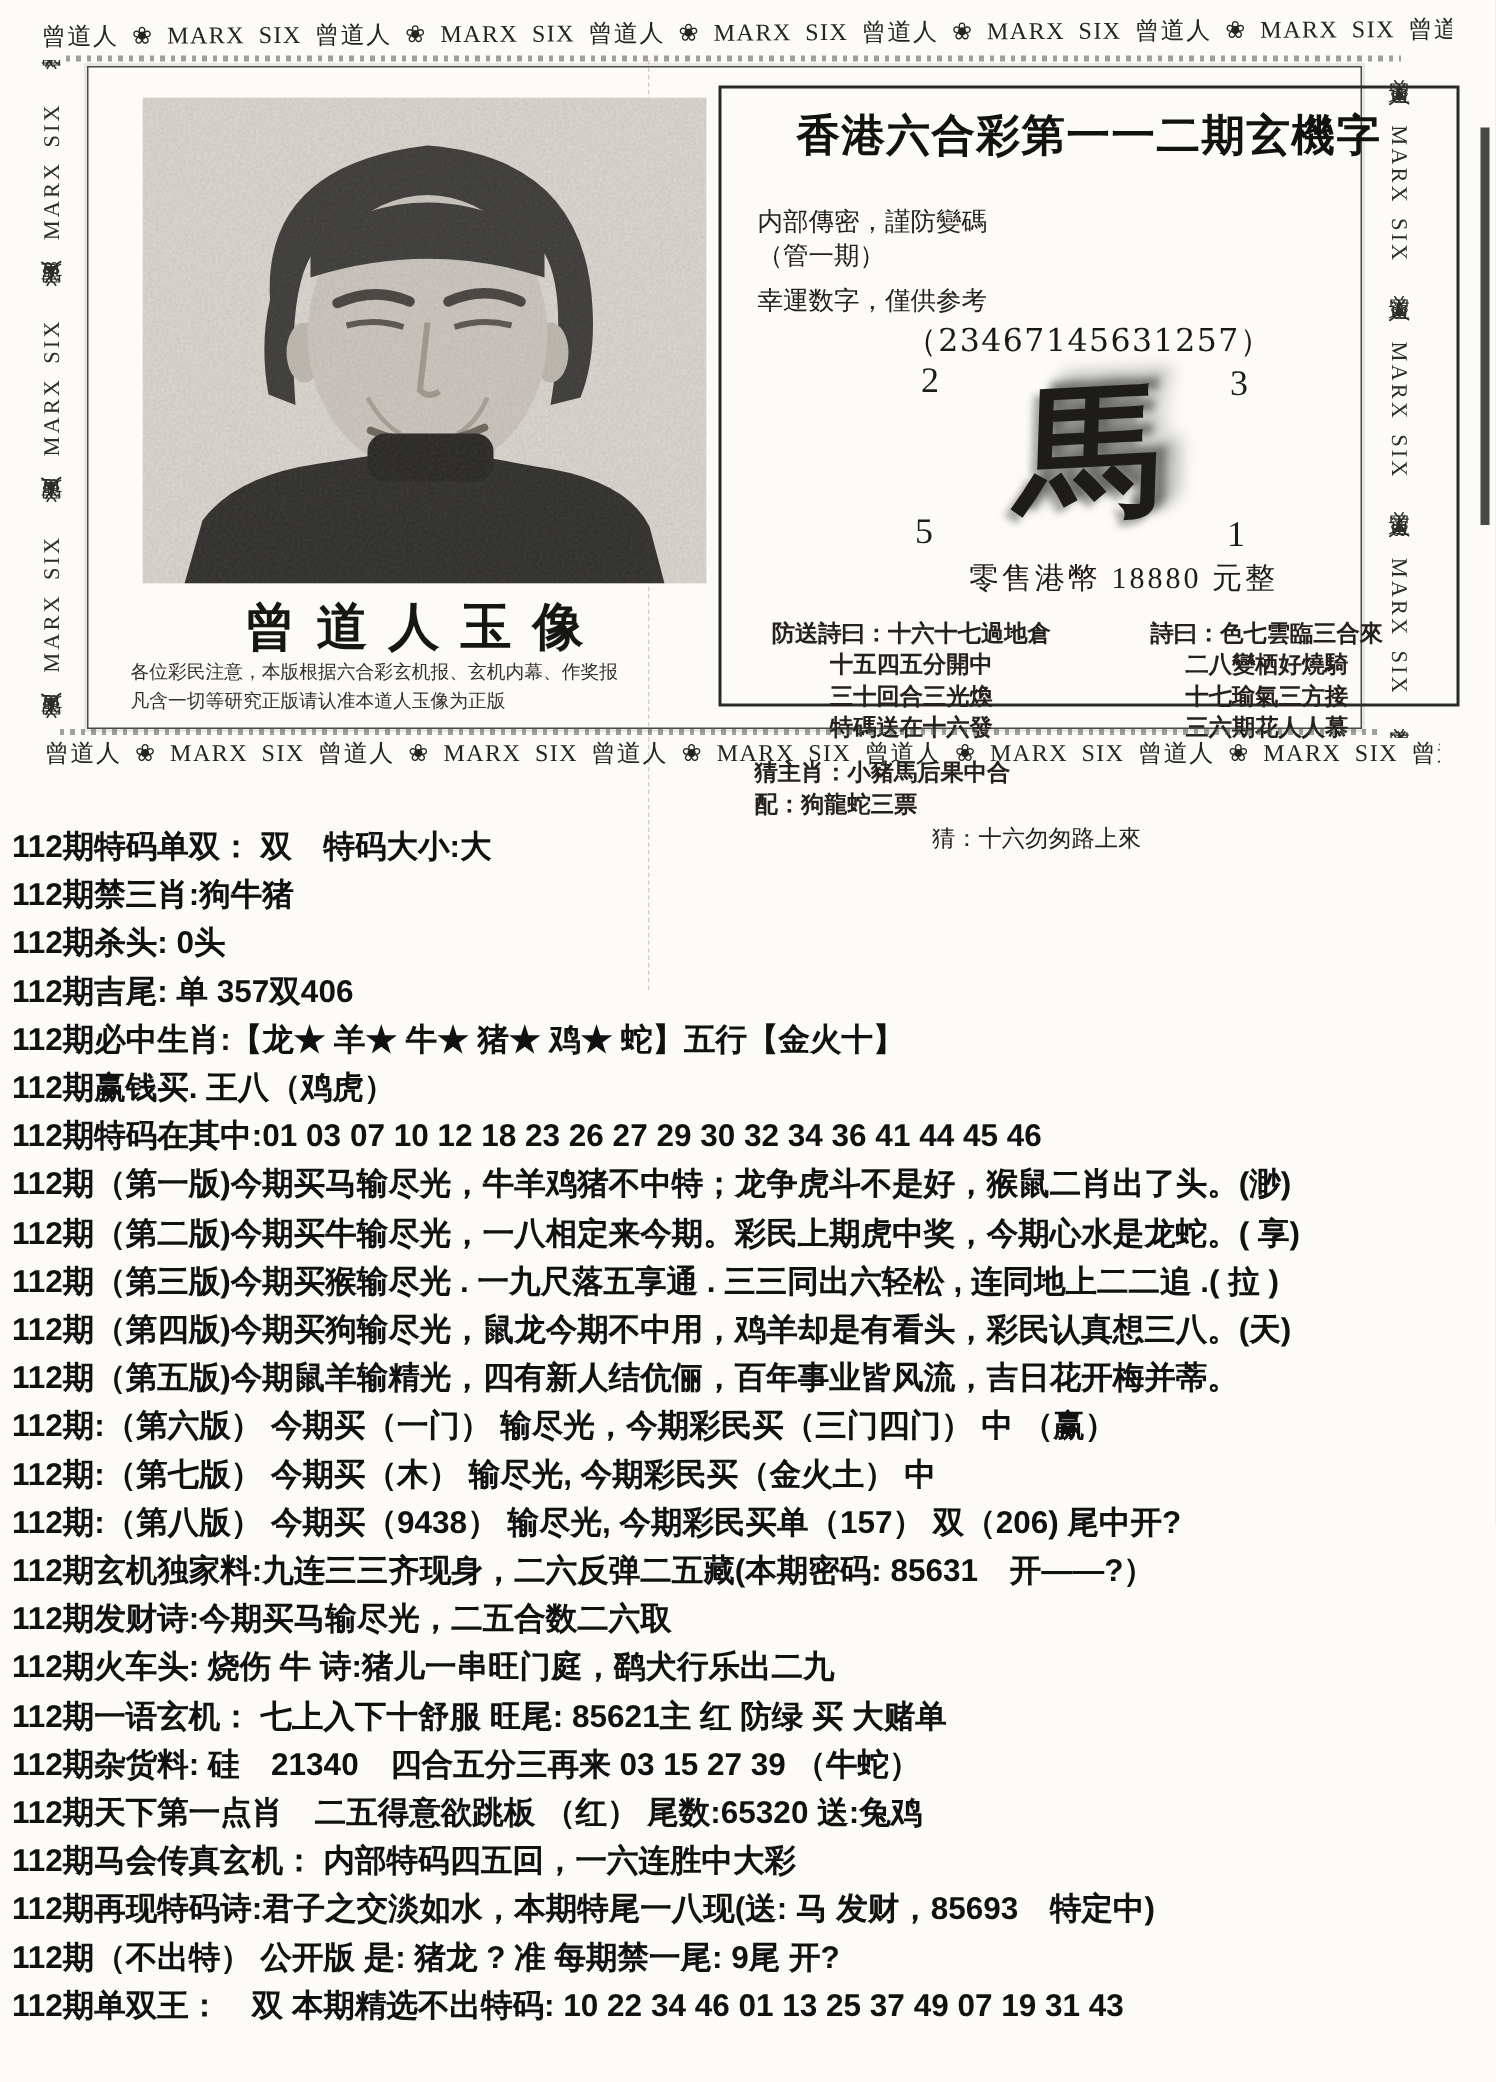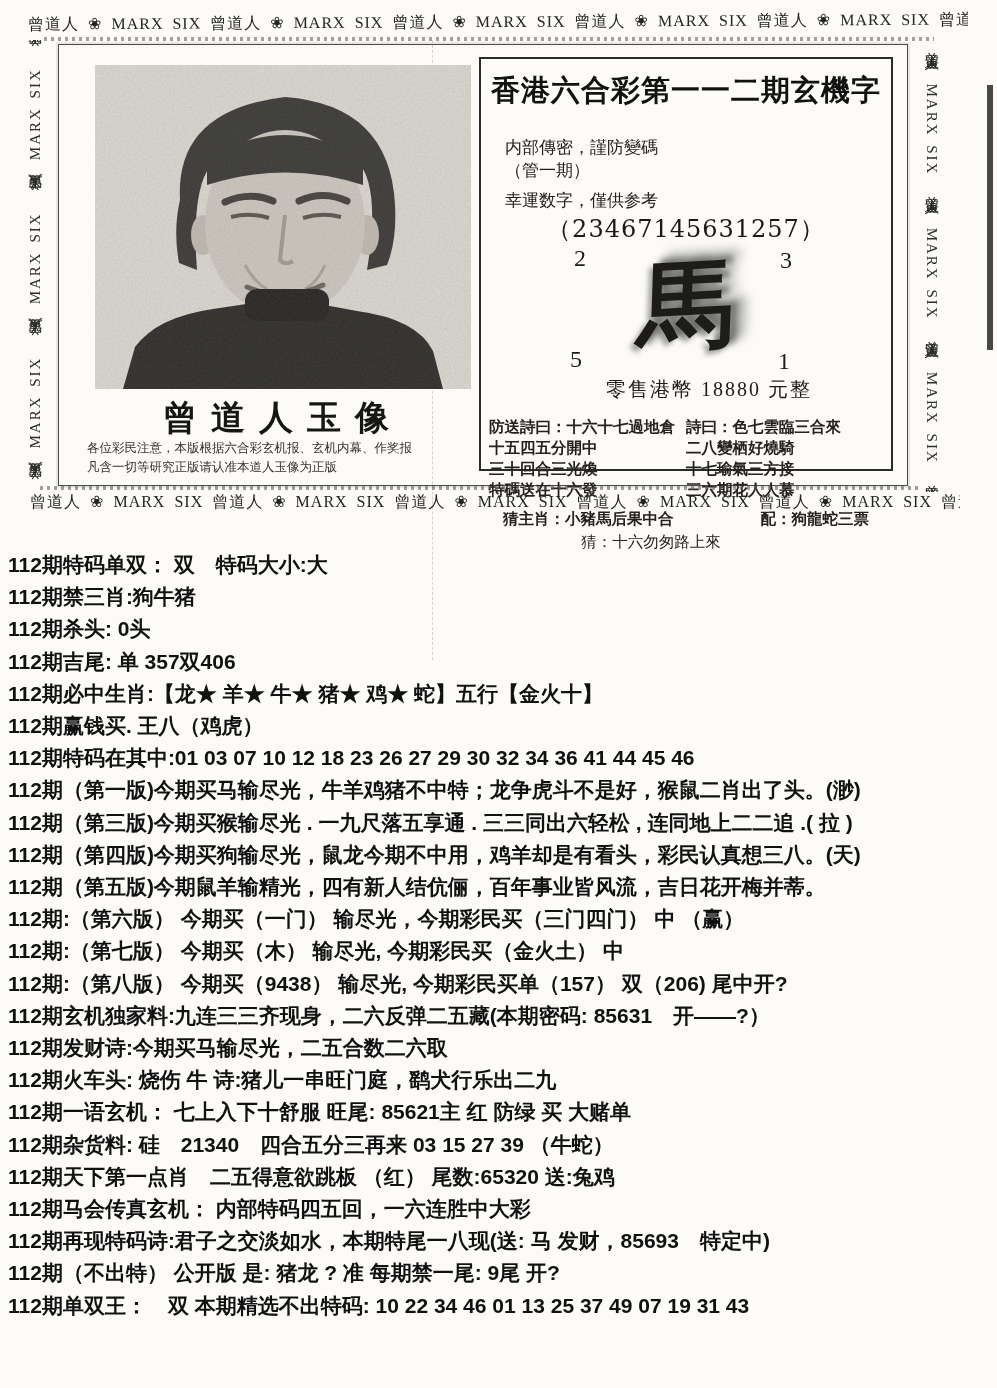--- a/index.html
+++ b/index.html
@@ -33,45 +33,45 @@
   .photo-wrap{position:absolute;left:36px;top:20px;width:376px;height:324px;}
   .photo-wrap svg{width:100%;height:100%;display:block;}
 
   .caption{position:absolute;left:36px;top:350px;width:376px;text-align:center;
            font-family:"Liberation Serif",serif;font-size:34px;font-weight:bold;
            letter-spacing:14px;white-space:nowrap;color:#161614;}
   .notes{position:absolute;left:28px;top:394px;width:402px;font-size:12.5px;line-height:19px;
          color:#33312e;font-family:"Liberation Serif",serif;}
 
   
-  .title-box{position:absolute;left:420px;top:12px;width:414px;height:414px;
+  .title-box{position:absolute;left:420px;top:12px;width:494px;height:414px;
              border:2px solid #2a2a28;box-sizing:border-box;padding:4px 8px;}
   .tb-title{text-align:center;font-family:"Liberation Serif",serif;font-size:29px;font-weight:bold;
             margin-top:8px;white-space:nowrap;letter-spacing:1px;color:#121210;}
   .tb-row1{margin-top:25px;display:flex;justify-content:space-between;
            font-family:"Liberation Serif",serif;font-size:17px;padding:0 16px;color:#23211e;flex-direction:column;}
   .tb-row2{margin-top:7px;padding-left:16px;font-family:"Liberation Serif",serif;font-size:17px;color:#23211e;}
-  .tb-nums{text-align:center;font-family:"DejaVu Serif",serif;font-size:24px;margin-top:1px;
+  .tb-nums{text-align:center;font-family:"DejaVu Serif",serif;font-size:21px;margin-top:1px;
            letter-spacing:1px;color:#1a1917;}
   .horse-area{position:relative;width:240px;height:126px;margin:2px auto 0;}
   .corner-num{position:absolute;font-family:"Liberation Serif",serif;font-size:24px;color:#1c1c1a;}
   .corner-num.n2{left:8px;top:-2px;}
   .corner-num.n3{right:14px;top:0px;}
   .corner-num.n5{left:4px;bottom:0px;}
   .corner-num.n1{right:16px;bottom:-2px;}
   .horse-char{position:absolute;left:50%;top:50%;transform:translate(-50%,-52%) skewX(-5deg) rotate(-3deg);
               font-family:"Liberation Serif",serif;font-size:96px;font-weight:bold;color:#1d1c1a;
               text-shadow:7px -4px 6px rgba(90,90,85,.8),15px -9px 11px rgba(120,120,115,.6),-4px 4px 5px rgba(100,100,95,.55);}
   .tb-price{text-align:center;font-family:"Liberation Serif",serif;font-size:20px;margin-top:3px;
             letter-spacing:2px;padding-left:46px;color:#1d1c1a;}
   .poems{display:flex;margin-top:13px;font-family:"Liberation Serif",serif;font-size:15.5px;
          font-weight:bold;color:#24221f;}
-  .poem-col{flex:1;line-height:21px;white-space:nowrap;}
+  .poem-col{flex:1;text-align:center;line-height:21px;white-space:nowrap;}
   .tb-guess{display:flex;justify-content:space-between;padding:0 14px;margin-top:9px;
-            font-family:"Liberation Serif",serif;font-size:15.5px;font-weight:bold;color:#24221f;}
+            font-family:"Liberation Serif",serif;font-size:15.5px;font-weight:bold;color:#24221f;flex-direction:column;}
   .tb-guess2{text-align:center;margin-top:2px;padding-right:70px;
              font-family:"Liberation Serif",serif;font-size:15.5px;font-weight:normal;color:#24221f;}
 
   
   .tips{position:absolute;left:8px;top:549px;width:987px;}
   .tip-line{font-size:21px;line-height:32.2px;font-weight:600;white-space:nowrap;
             color:#111;letter-spacing:0;}
 </style>
 </head>
 <body>
@@ -179,20 +179,21 @@
 
   <div class="tips">
     <div class="tip-line">112期特码单双： 双　特码大小:大</div>
     <div class="tip-line">112期禁三肖:狗牛猪</div>
     <div class="tip-line">112期杀头: 0头</div>
     <div class="tip-line">112期吉尾: 单 357双406</div>
     <div class="tip-line">112期必中生肖:【龙★ 羊★ 牛★ 猪★ 鸡★ 蛇】五行【金火十】</div>
     <div class="tip-line">112期赢钱买. 王八（鸡虎）</div>
     <div class="tip-line">112期特码在其中:01 03 07 10 12 18 23 26 27 29 30 32 34 36 41 44 45 46</div>
     <div class="tip-line">112期（第一版)今期买马输尽光，牛羊鸡猪不中特；龙争虎斗不是好，猴鼠二肖出了头。(渺)</div>
+    <div class="tip-line">112期（第二版)今期买牛输尽光，一八相定来今期。彩民上期虎中奖，今期心水是龙蛇。( 享)</div>
     <div class="tip-line">112期（第三版)今期买猴输尽光 . 一九尺落五享通 . 三三同出六轻松 , 连同地上二二追 .( 拉 )</div>
     <div class="tip-line">112期（第四版)今期买狗输尽光，鼠龙今期不中用，鸡羊却是有看头，彩民认真想三八。(天)</div>
     <div class="tip-line">112期（第五版)今期鼠羊输精光，四有新人结伉俪，百年事业皆风流，吉日花开梅并蒂。</div>
     <div class="tip-line">112期:（第六版） 今期买（一门） 输尽光，今期彩民买（三门四门） 中 （赢）</div>
     <div class="tip-line">112期:（第七版） 今期买（木） 输尽光, 今期彩民买（金火土） 中</div>
     <div class="tip-line">112期:（第八版） 今期买（9438） 输尽光, 今期彩民买单（157） 双（206) 尾中开?</div>
     <div class="tip-line">112期玄机独家料:九连三三齐现身，二六反弹二五藏(本期密码: 85631　开——?）</div>
     <div class="tip-line">112期发财诗:今期买马输尽光，二五合数二六取</div>
     <div class="tip-line">112期火车头: 烧伤 牛 诗:猪儿一串旺门庭，鹞犬行乐出二九</div>
     <div class="tip-line">112期一语玄机： 七上入下十舒服 旺尾: 85621主 红 防绿 买 大赌单</div>

